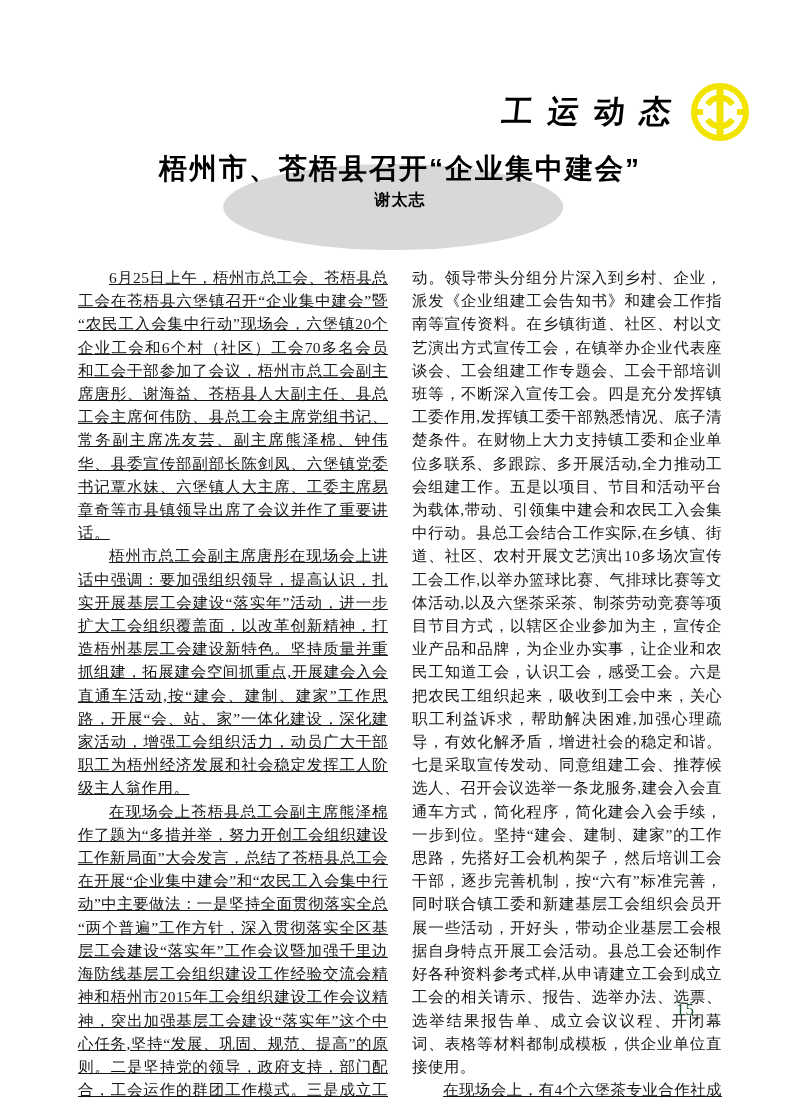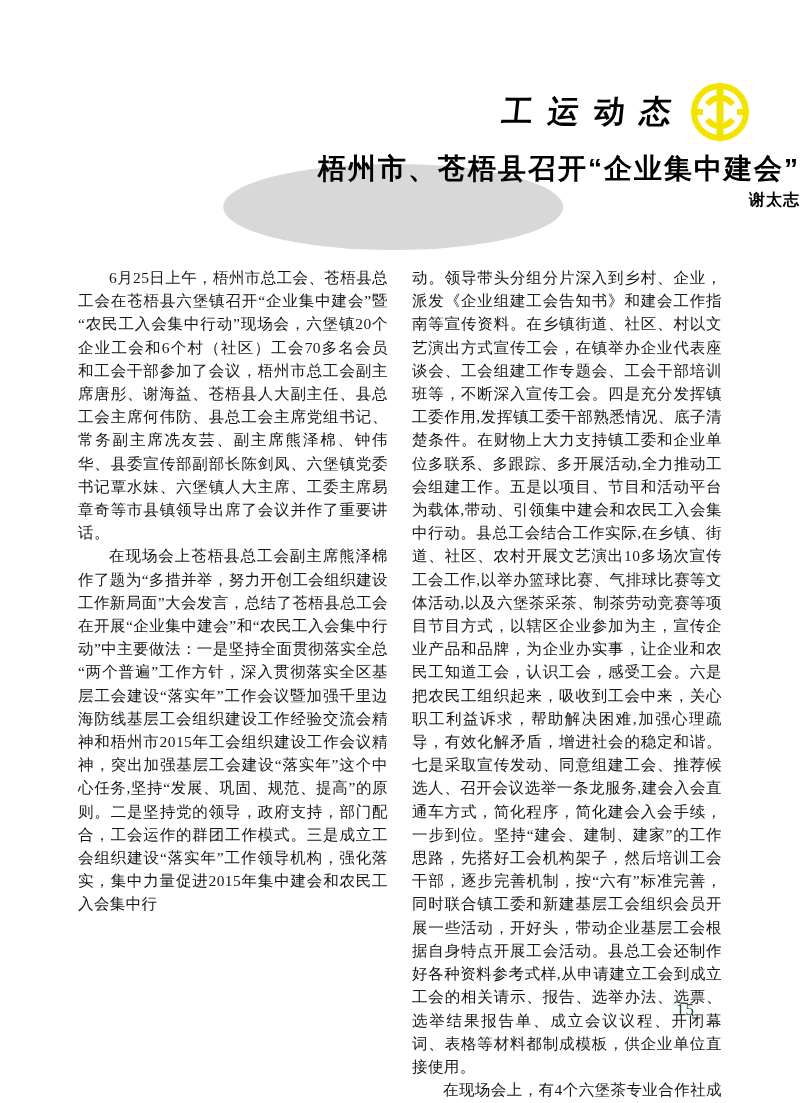--- a/index.html
+++ b/index.html
@@ -24,21 +24,21 @@
     letter-spacing:15px;
     transform:skewX(-6deg);
     color:#000;
     white-space:nowrap;
     padding-right:2px;
   }
   .masthead-logo{width:64px;height:64px;flex:0 0 auto;}
   
   .title-block{
     position:absolute;top:148px;left:0;width:800px;
-    text-align:right;
+    text-align:center;
   }
   .title-ellipse{
     position:absolute;
     left:50%;top:16px;
     transform:translateX(-52%);
     width:340px;height:86px;
     background:#d8d8d8;
     border-radius:50%;
     z-index:0;
   }
@@ -69,21 +69,21 @@
   .col{
     width:310px;
     font-size:15.5px;
     line-height:23.2px;
     text-align:justify;
     text-justify:inter-ideograph;
     letter-spacing:0.4px;
     color:#161616;
   }
   .col p{margin:0;}
-  .col p.indent{text-indent:2em;}
+  .col p.indent{text-indent:2em;text-decoration:underline;}
   
   .page-number{
     position:absolute;
     top:1000px;left:676px;
     font-size:17px;
     letter-spacing:1px;
     color:#14532d;
     font-family:"Liberation Serif", serif;
   }
 </style>
@@ -110,20 +110,21 @@
 
   <div class="title-block">
     <div class="title-ellipse"></div>
     <div class="title-line">梧州市、苍梧县召开“企业集中建会”</div>
     <div class="author">谢太志</div>
   </div>
 
   <div class="columns">
     <div class="col">
       <p class="indent">6月25日上午，梧州市总工会、苍梧县总工会在苍梧县六堡镇召开“企业集中建会”暨“农民工入会集中行动”现场会，六堡镇20个企业工会和6个村（社区）工会70多名会员和工会干部参加了会议，梧州市总工会副主席唐彤、谢海益、苍梧县人大副主任、县总工会主席何伟防、县总工会主席党组书记、常务副主席冼友芸、副主席熊泽棉、钟伟华、县委宣传部副部长陈剑凤、六堡镇党委书记覃水妹、六堡镇人大主席、工委主席易章奇等市县镇领导出席了会议并作了重要讲话。</p>
+      <p class="indent">梧州市总工会副主席唐彤在现场会上讲话中强调：要加强组织领导，提高认识，扎实开展基层工会建设“落实年”活动，进一步扩大工会组织覆盖面，以改革创新精神，打造梧州基层工会建设新特色。坚持质量并重抓组建，拓展建会空间抓重点,开展建会入会直通车活动,按“建会、建制、建家”工作思路，开展“会、站、家”一体化建设，深化建家活动，增强工会组织活力，动员广大干部职工为梧州经济发展和社会稳定发挥工人阶级主人翁作用。</p>
       <p class="indent">在现场会上苍梧县总工会副主席熊泽棉作了题为“多措并举，努力开创工会组织建设工作新局面”大会发言，总结了苍梧县总工会在开展“企业集中建会”和“农民工入会集中行动”中主要做法：一是坚持全面贯彻落实全总“两个普遍”工作方针，深入贯彻落实全区基层工会建设“落实年”工作会议暨加强千里边海防线基层工会组织建设工作经验交流会精神和梧州市2015年工会组织建设工作会议精神，突出加强基层工会建设“落实年”这个中心任务,坚持“发展、巩固、规范、提高”的原则。二是坚持党的领导，政府支持，部门配合，工会运作的群团工作模式。三是成立工会组织建设“落实年”工作领导机构，强化落实，集中力量促进2015年集中建会和农民工入会集中行</p>
     </div>
     <div class="col">
       <p>动。领导带头分组分片深入到乡村、企业，派发《企业组建工会告知书》和建会工作指南等宣传资料。在乡镇街道、社区、村以文艺演出方式宣传工会，在镇举办企业代表座谈会、工会组建工作专题会、工会干部培训班等，不断深入宣传工会。四是充分发挥镇工委作用,发挥镇工委干部熟悉情况、底子清楚条件。在财物上大力支持镇工委和企业单位多联系、多跟踪、多开展活动,全力推动工会组建工作。五是以项目、节目和活动平台为载体,带动、引领集中建会和农民工入会集中行动。县总工会结合工作实际,在乡镇、街道、社区、农村开展文艺演出10多场次宣传工会工作,以举办篮球比赛、气排球比赛等文体活动,以及六堡茶采茶、制茶劳动竞赛等项目节目方式，以辖区企业参加为主，宣传企业产品和品牌，为企业办实事，让企业和农民工知道工会，认识工会，感受工会。六是把农民工组织起来，吸收到工会中来，关心职工利益诉求，帮助解决困难,加强心理疏导，有效化解矛盾，增进社会的稳定和谐。七是采取宣传发动、同意组建工会、推荐候选人、召开会议选举一条龙服务,建会入会直通车方式，简化程序，简化建会入会手续，一步到位。坚持“建会、建制、建家”的工作思路，先搭好工会机构架子，然后培训工会干部，逐步完善机制，按“六有”标准完善，同时联合镇工委和新建基层工会组织会员开展一些活动，开好头，带动企业基层工会根据自身特点开展工会活动。县总工会还制作好各种资料参考式样,从申请建立工会到成立工会的相关请示、报告、选举办法、选票、选举结果报告单、成立会议议程、开闭幕词、表格等材料都制成模板，供企业单位直接使用。</p>
       <p class="indent">在现场会上，有4个六堡茶专业合作社成立了基层工会,60多名农民工代表加入工会，梧州市、苍梧县、六堡镇领导为新会员颁发了会员证和纪念品。</p>
 
     </div>
   </div>
 
   <div class="page-number">15</div>

